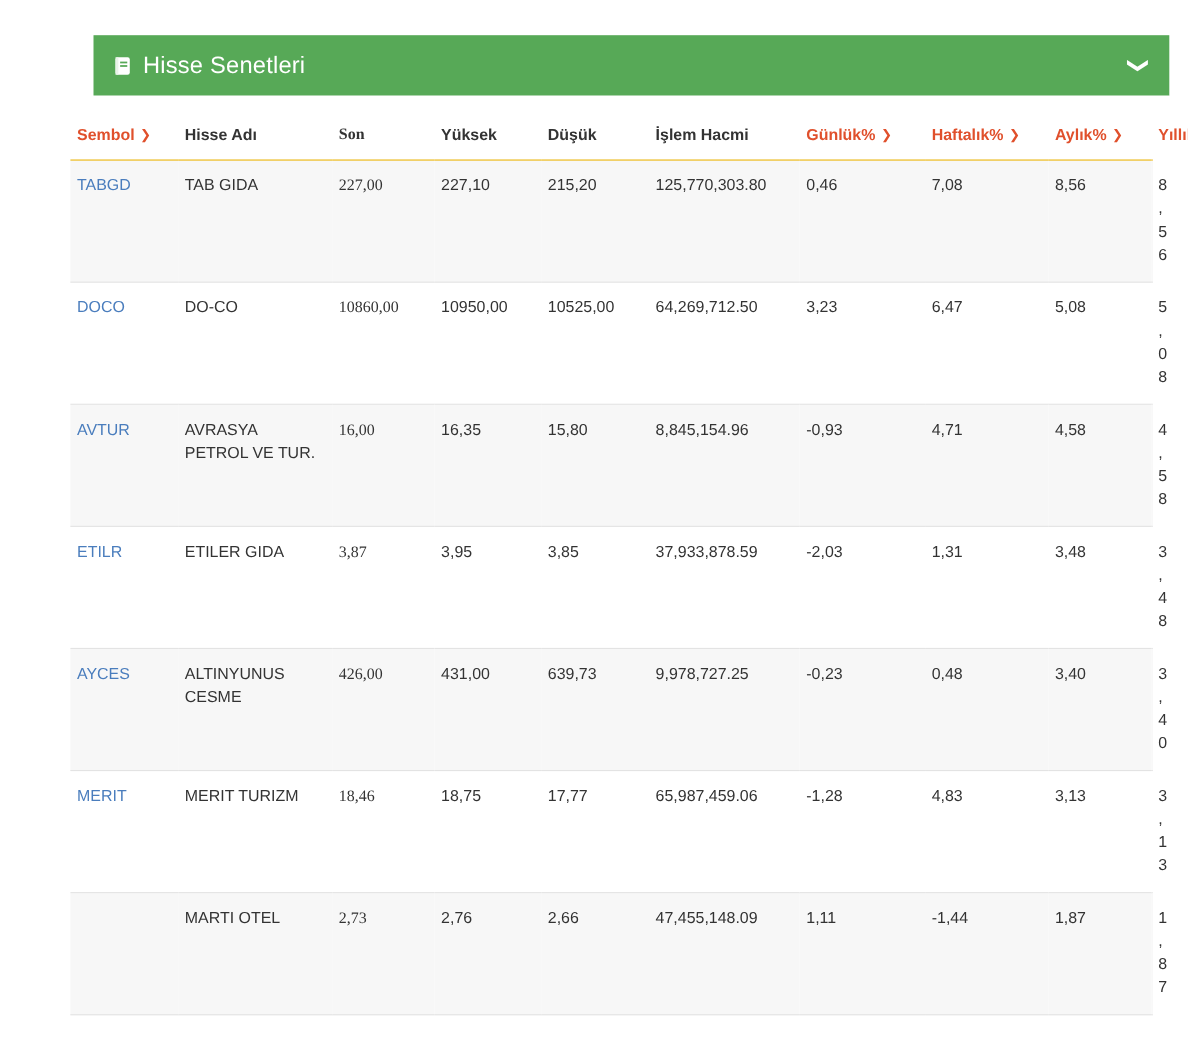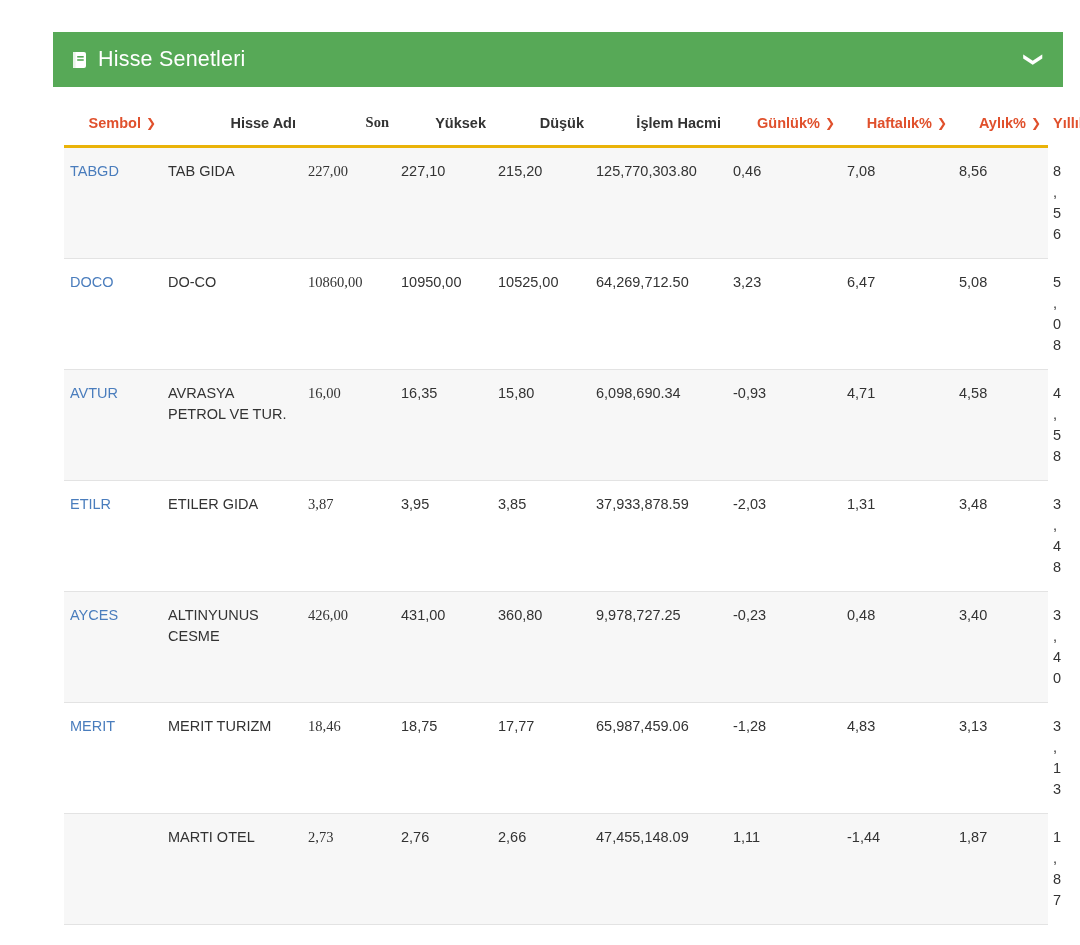--- a/index.html
+++ b/index.html
@@ -23,20 +23,21 @@
     width: 1010px;
   }
   .panel-header {
     background: #57a957;
     height: 55px;
     display: flex;
     align-items: center;
     padding: 0 18px;
     box-sizing: border-box;
     cursor: pointer;
+    margin-left: 32px;
   }
   .panel-title-wrap {
     display: flex;
     align-items: center;
     gap: 9px;
     color: #ffffff;
     font-size: 21.5px;
     font-weight: 400;
     letter-spacing: 0.2px;
   }
@@ -55,25 +56,25 @@
     padding: 12px 15px 0 11px;
     background: #ffffff;
   }
   table.stocks {
     width: 100%;
     border-collapse: collapse;
     table-layout: fixed;
     font-size: 14.5px;
   }
   th {
-    text-align: right;
+    text-align: left;
     font-weight: bold;
     color: #333333;
     padding: 15px 6px 14px 6px;
-    border-bottom: 3px solid #eab308;
+    border-bottom: 1px solid #eab308;
     white-space: nowrap;
     overflow: visible;
   }
   th.sortable { color: #e0502c; cursor: pointer; }
   th .sort-chevron {
     display: inline-block;
     font-size: 12px;
     margin-left: 5px;
     font-weight: bold;
     transform: translateY(-1px);
@@ -178,21 +179,21 @@
     <td>5,08</td>
     <td>5,08</td>
   </tr>
 
   <tr>
     <td><a class="symbol-link" href="#">AVTUR</a></td>
     <td>AVRASYA PETROL VE TUR.</td>
     <td>16,00</td>
     <td>16,35</td>
     <td>15,80</td>
-    <td>6,098,690.34</td>
+    <td>8,845,154.96</td>
     <td>-0,93</td>
     <td>4,71</td>
     <td>4,58</td>
     <td>4,58</td>
   </tr>
 
   <tr>
     <td><a class="symbol-link" href="#">ETILR</a></td>
     <td>ETILER GIDA</td>
     <td>3,87</td>
@@ -203,21 +204,21 @@
     <td>1,31</td>
     <td>3,48</td>
     <td>3,48</td>
   </tr>
 
   <tr>
     <td><a class="symbol-link" href="#">AYCES</a></td>
     <td>ALTINYUNUS CESME</td>
     <td>426,00</td>
     <td>431,00</td>
-    <td>360,80</td>
+    <td>639,73</td>
     <td>9,978,727.25</td>
     <td>-0,23</td>
     <td>0,48</td>
     <td>3,40</td>
     <td>3,40</td>
   </tr>
 
   <tr>
     <td><a class="symbol-link" href="#">MERIT</a></td>
     <td>MERIT TURIZM</td>

